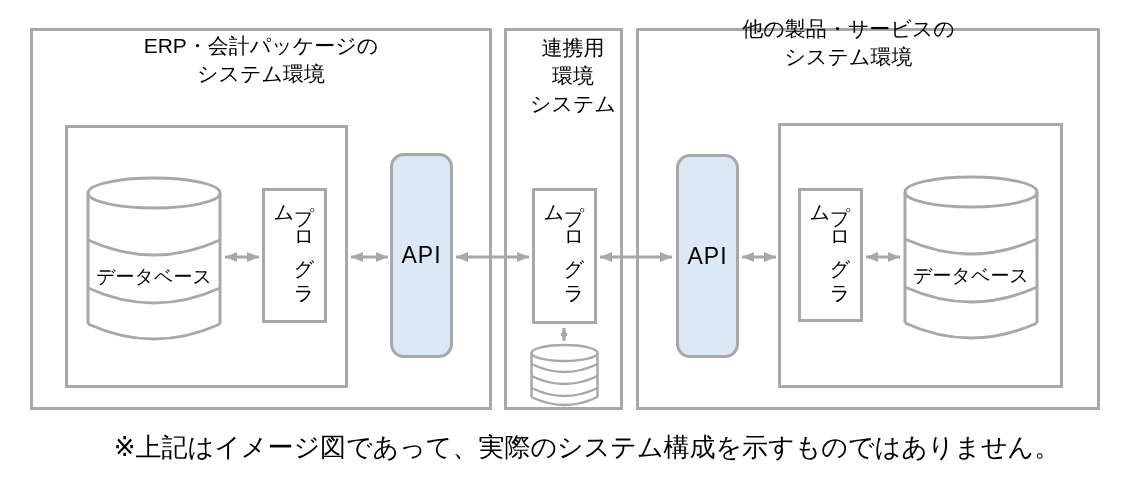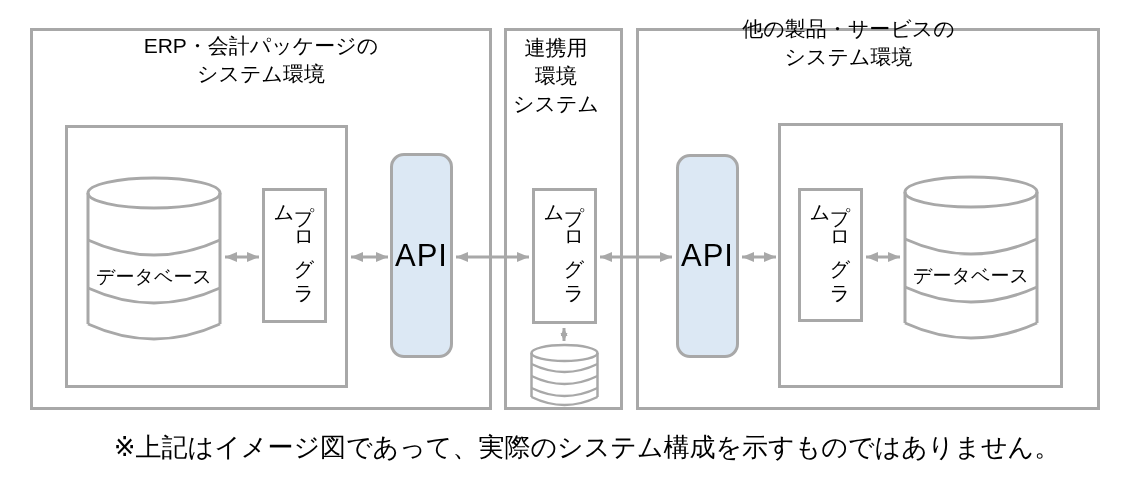--- a/index.html
+++ b/index.html
@@ -27,40 +27,40 @@
   .prog{
     display:flex;align-items:center;justify-content:center;
   }
   .vlabel{
     writing-mode:vertical-rl;text-orientation:upright;
     font-size:20px;letter-spacing:4px;line-height:1;
   }
   .api{
     border-radius:14px;background:var(--api-fill);
     display:flex;align-items:center;justify-content:center;
-    font-size:31px;letter-spacing:1px;
+    font-size:23px;letter-spacing:1px;
   }
   .cyl{position:absolute;}
   .cyl path,.cyl ellipse,.cyl line{stroke:var(--border);fill:none;}
   .dblabel{
     position:absolute;text-align:center;font-size:19px;line-height:22px;white-space:nowrap;margin-top:8px;
   }
   .note{
     position:absolute;left:0;width:100%;top:430px;text-align:center;
     font-size:26px;color:var(--text);padding-left:22px;
   }
   .arrows{position:absolute;left:0;top:0;pointer-events:none;}
   .arrow{stroke:var(--border);stroke-width:3;}
 
   
   #sec-erp{left:30px;top:28px;width:462px;height:382px;}
   #sec-linkage{left:504px;top:28px;width:119px;height:382px;}
   #sec-other{left:636px;top:28px;width:464px;height:382px;}
   #title-erp{left:30px;top:32px;width:462px;}
-  #title-linkage{left:492px;top:34px;width:128px;}
+  #title-linkage{left:509px;top:34px;width:128px;}
   #title-other{left:636px;top:15px;width:425px;}
   #inner-erp{left:65px;top:125px;width:283px;height:263px;}
   #inner-other{left:778px;top:123px;width:285px;height:265px;}
   #cyl-erp{left:85px;top:176px;}
   #cyl-erp-label{left:85px;top:258px;width:138px;}
   #prog-erp{left:262px;top:188px;width:65px;height:135px;}
   #api-left{left:390px;top:153px;width:63px;height:205px;}
   #prog-linkage{left:532px;top:188px;width:65px;height:136px;}
   #cyl-linkage{left:529px;top:343px;}
   #api-right{left:676px;top:154px;width:63px;height:204px;}

